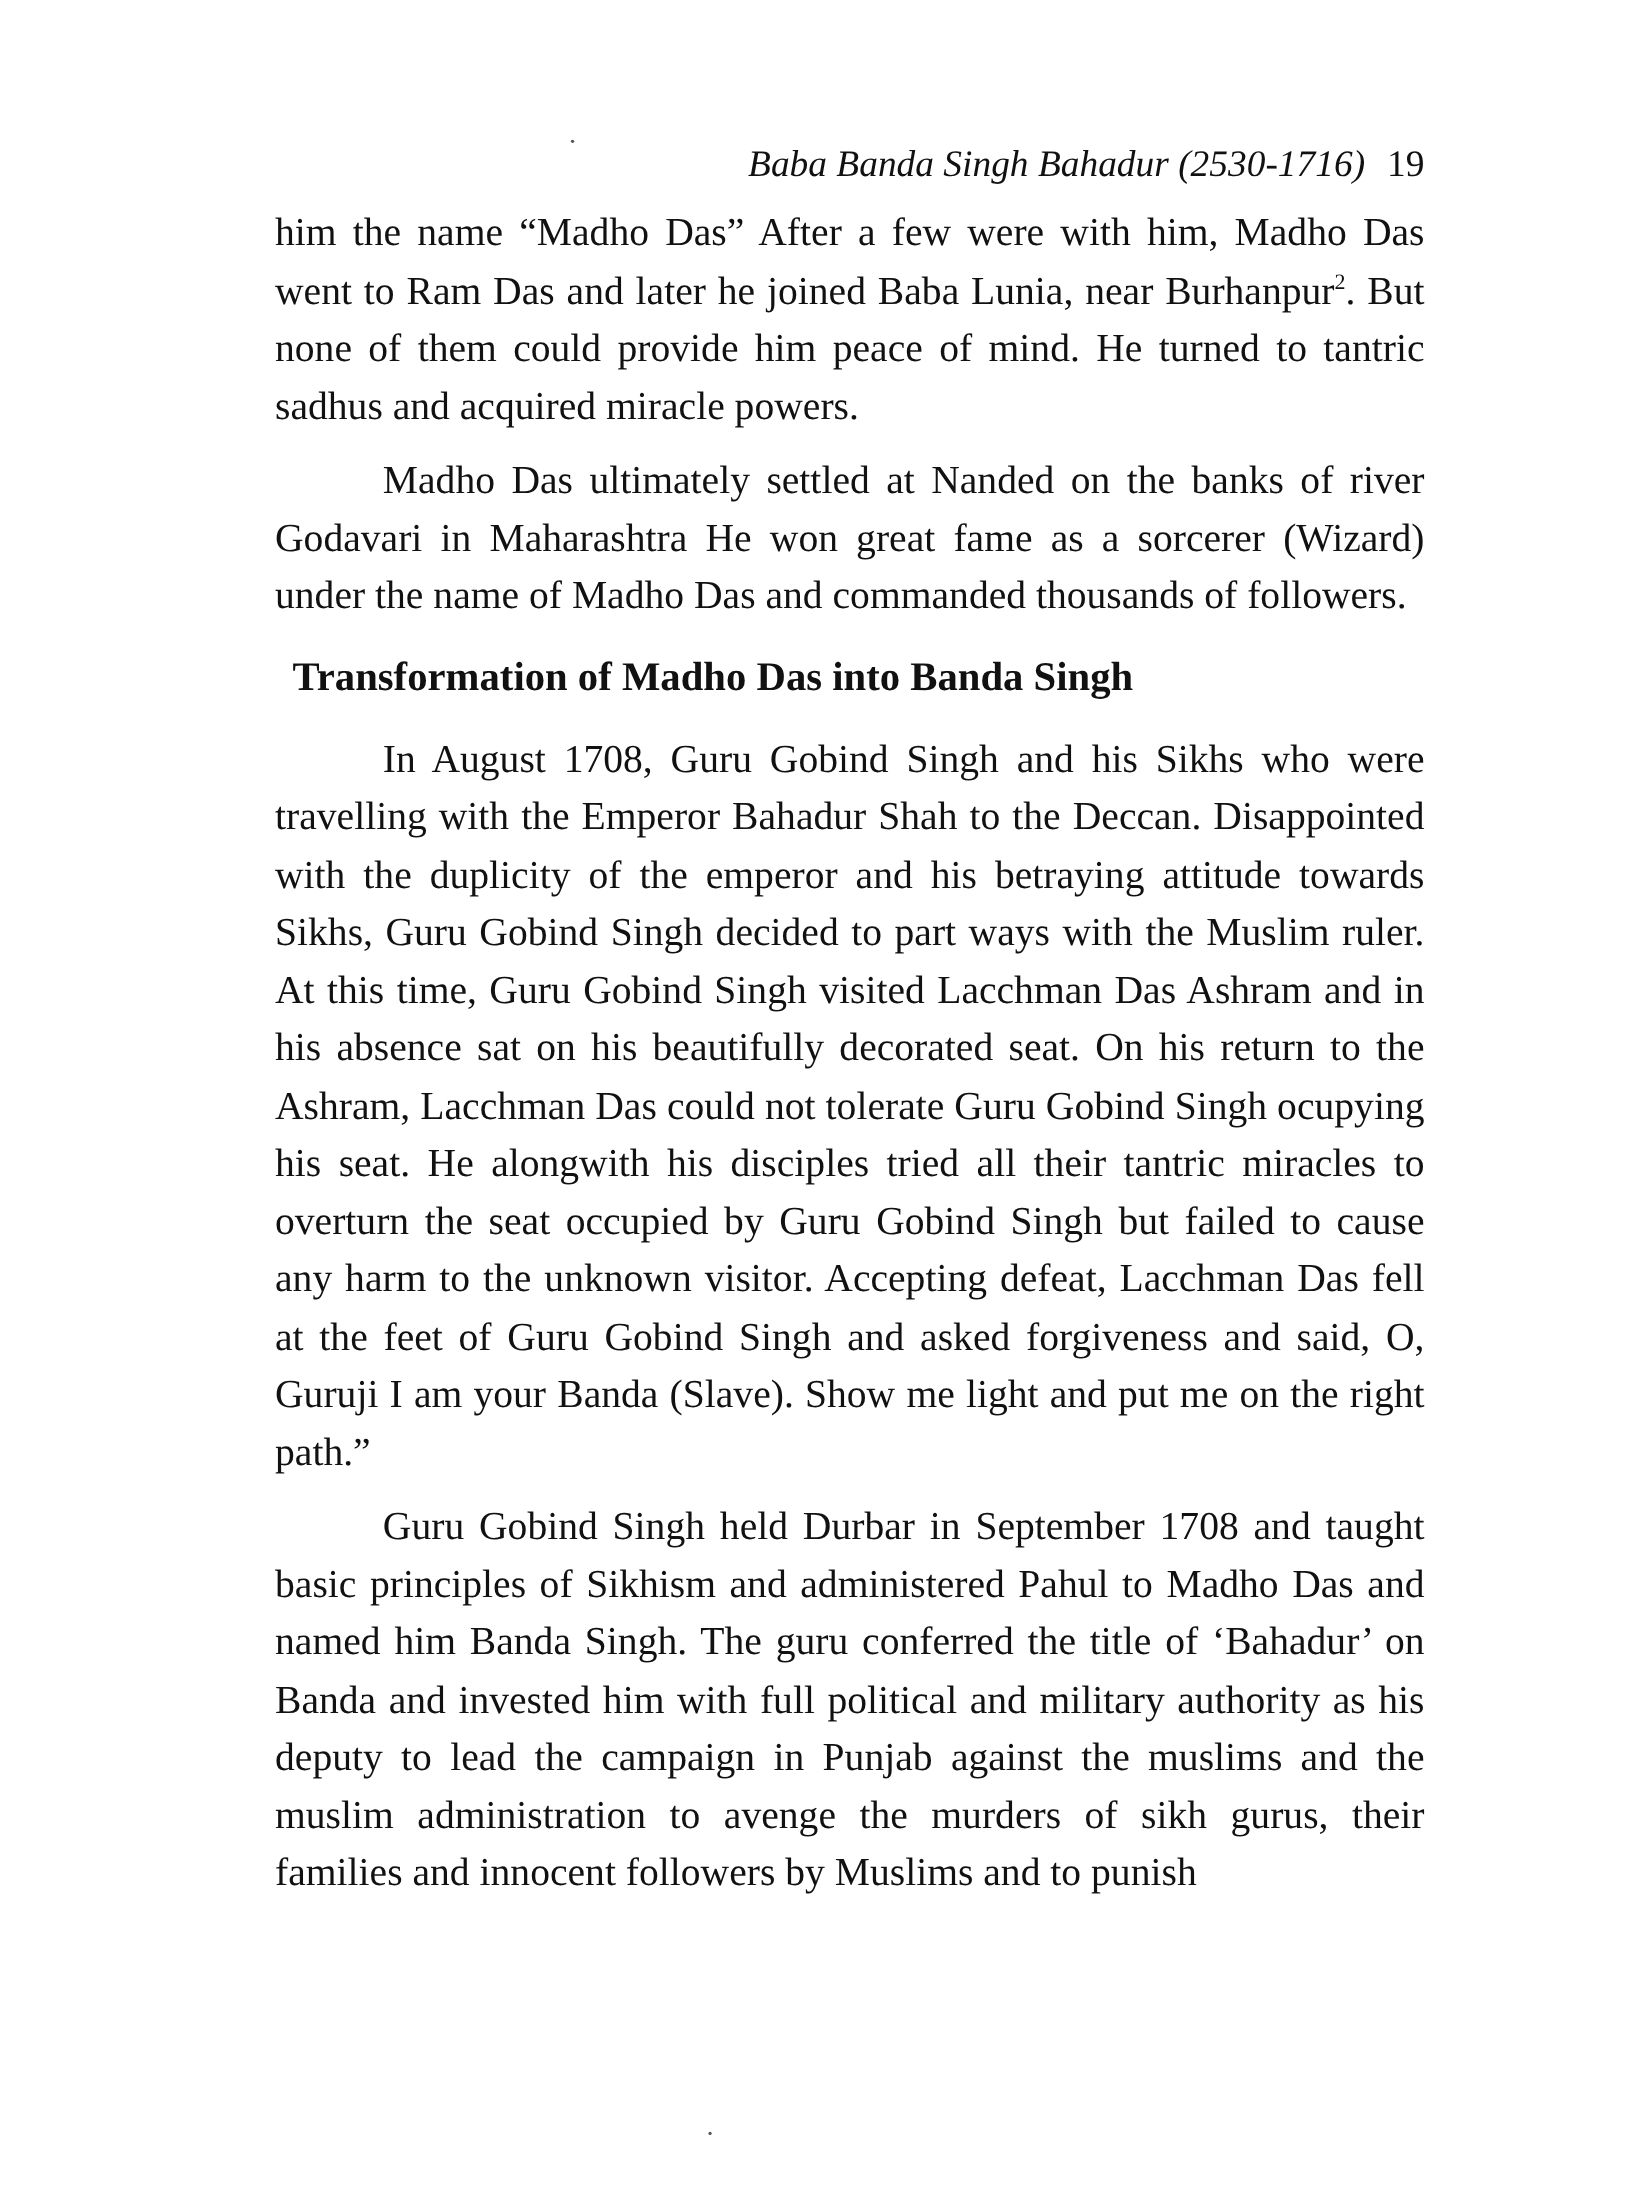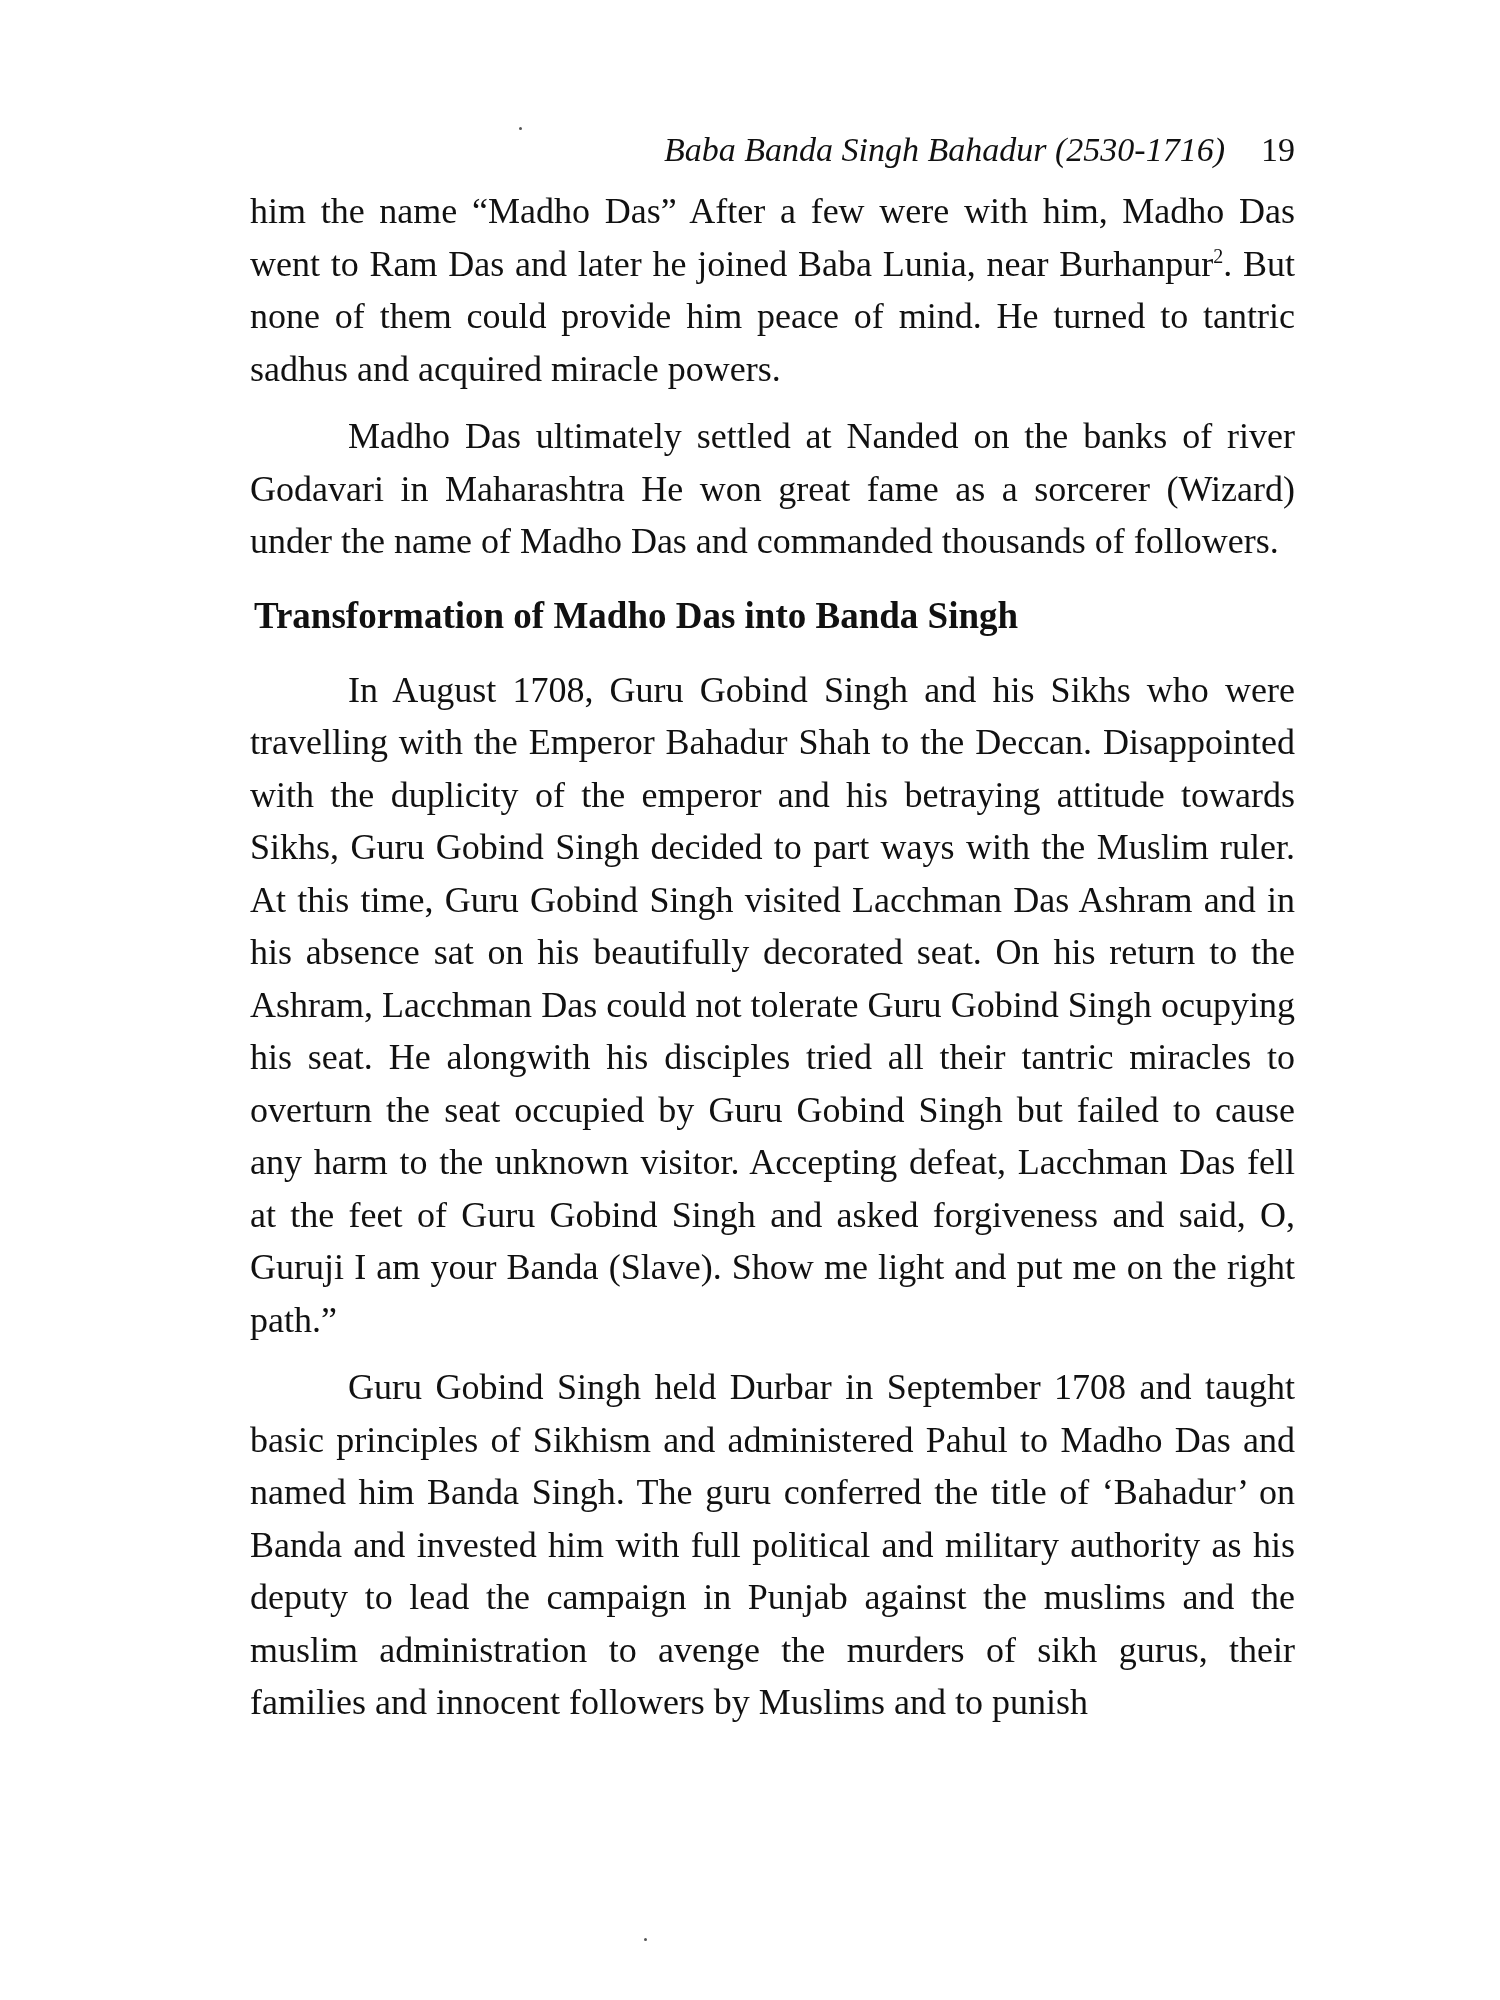--- a/index.html
+++ b/index.html
@@ -27,21 +27,21 @@
     right: 0;
     font-size: 34px;
     line-height: 60px;
     white-space: nowrap;
   }
   .running-head .title {
     font-style: italic;
   }
   .running-head .pageno {
     display: inline-block;
-    margin-left: 36px;
+    margin-left: 20px;
   }
   .body-text {
     position: absolute;
     top: 65px;
     left: 0;
     width: 1045px;
     font-size: 36px;
     line-height: 52.5px;
     text-align: justify;
   }
@@ -50,21 +50,21 @@
   }
   .body-text p.indent {
     text-indent: 98px;
   }
   .body-text p + p {
     margin-top: 15px;
   }
   .body-text h2 {
     font-size: 37px;
     font-weight: bold;
-    margin: 22px 0 22px 4px;
+    margin: 22px 0 22px 16px;
     line-height: 52px;
     text-align: left;
   }
   .body-text sup {
     font-size: 20px;
     line-height: 0;
   }
   .specks {
     position: absolute;
     width: 3px; height: 3px;

